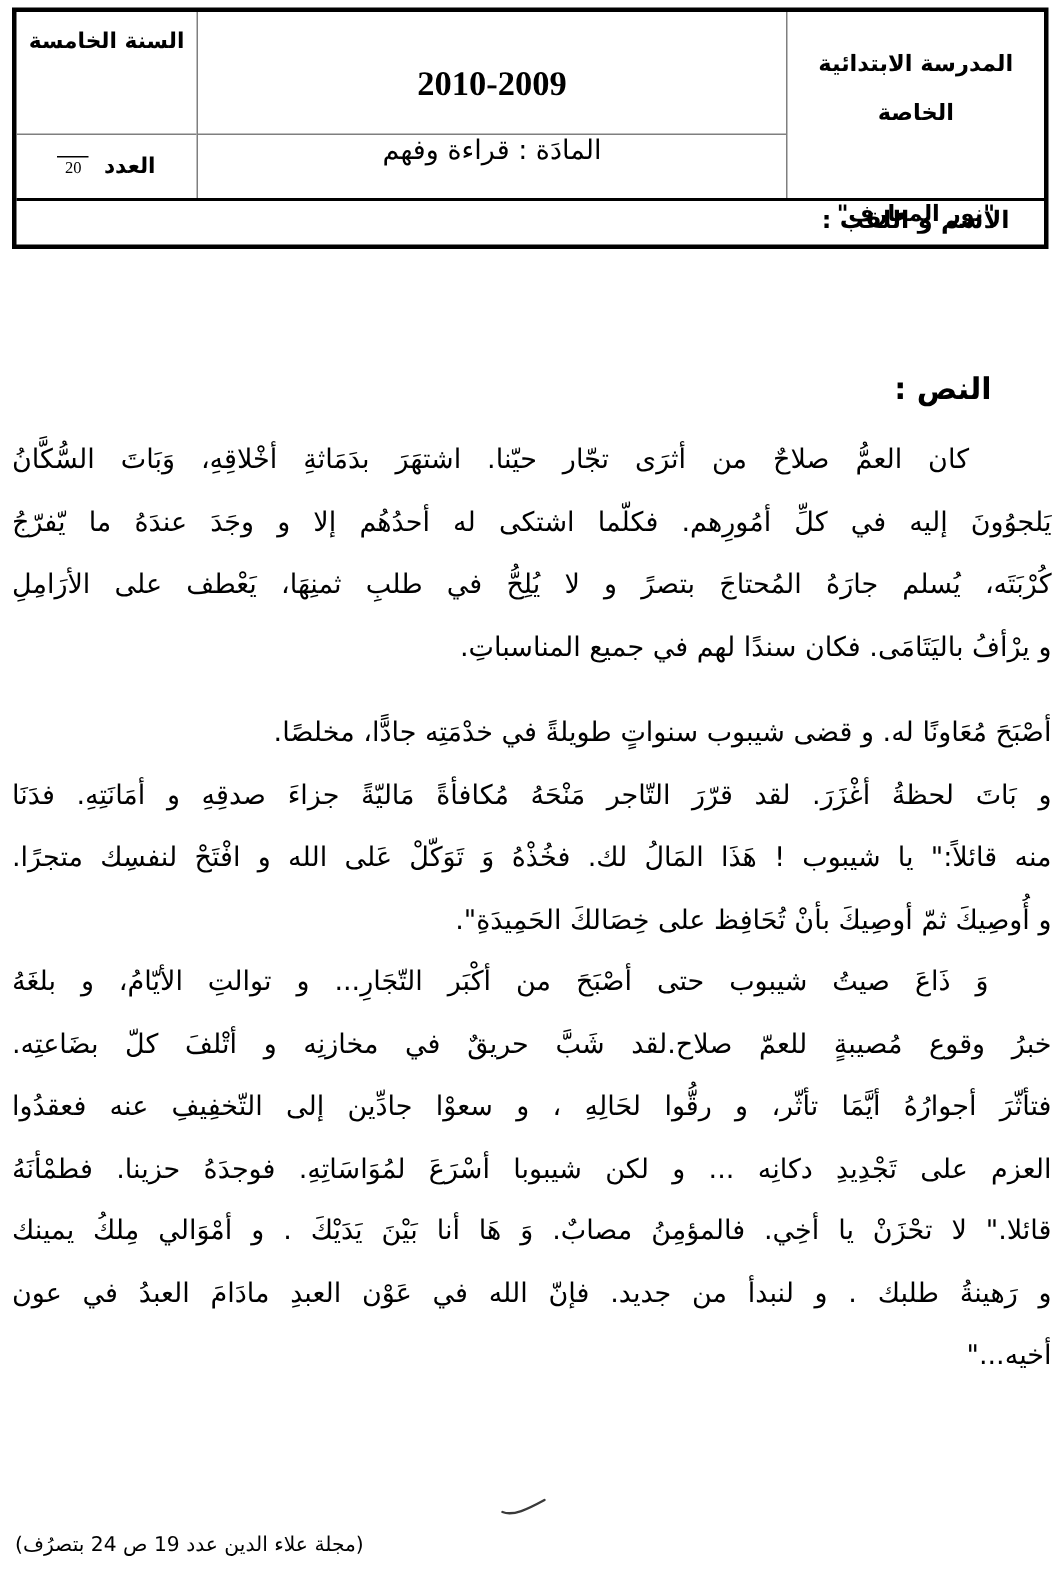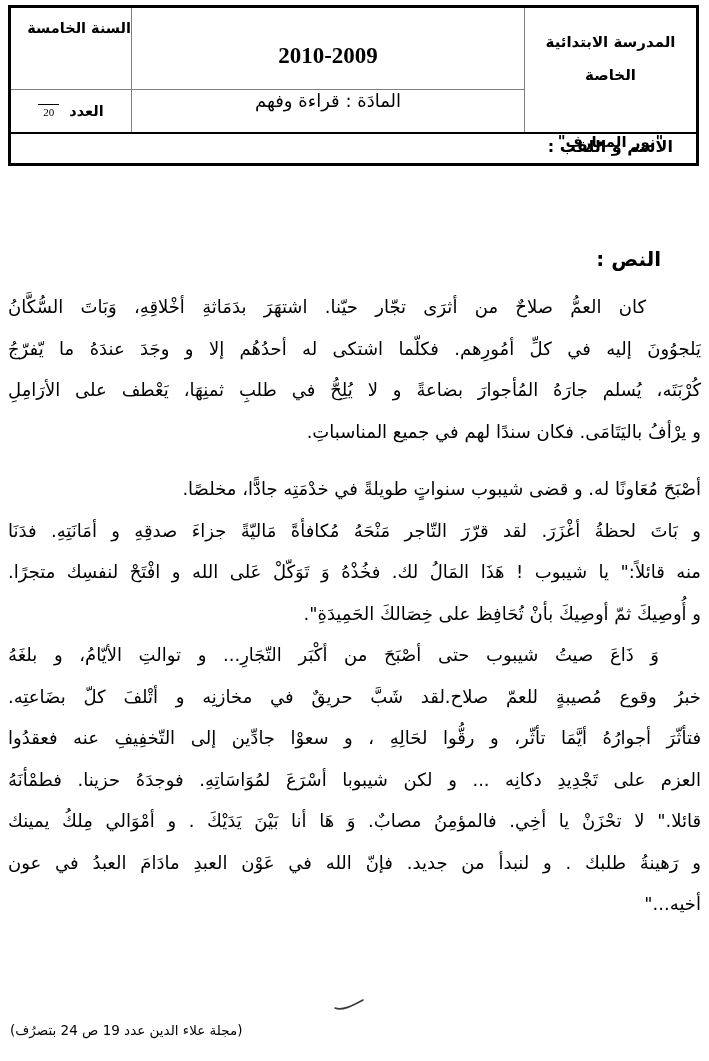--- a/index.html
+++ b/index.html
@@ -31,21 +31,21 @@
     font-family:"Liberation Serif", serif; font-weight:bold; font-size:23px;
     direction:ltr;
   }
   .cell-subject {
     height:41px; display:flex; align-items:flex-start; justify-content:center;
     font-size:18px; direction:rtl;
   }
   .col-side { flex:1; }
   .cell-grade {
     height:82px; border-bottom:1px solid #7f7f7f;
-    display:flex; padding-top:12px;
+    display:flex; justify-content:center; padding-top:12px;
     font-weight:bold; font-size:14.5px; direction:rtl;
   }
   .cell-number {
     height:41px; display:flex; align-items:center; justify-content:center;
     gap:10px; direction:rtl; font-weight:bold; font-size:14.5px;
   }
   .score {
     display:inline-block; border-top:1.5px solid #000;
     padding:1px 5px 0 5px; font-weight:normal; font-size:11px;
     font-family:"Liberation Serif", serif; direction:ltr;
@@ -111,21 +111,21 @@
       <span>الاسم و اللقب :</span>
     </div>
   </div>
 
   <div class="passage">
     <div class="passage-heading">النص :</div>
 
     <div class="para">
       <div class="line ind55">كان العمُّ صلاحٌ من أثرَى تجّار حيّنا. اشتهَرَ بدَمَاثةِ أخْلاقِهِ، وَبَاتَ السُّكَّانُ</div>
       <div class="line">يَلجوُونَ إليه في كلِّ أمُورِهم. فكلّما اشتكى له أحدُهُم إلا و وجَدَ عندَهُ ما يّفرّجُ</div>
-      <div class="line">كُرْبَتَه، يُسلم جارَهُ المُأجوارَ بضاعةً و لا يُلِحُّ في طلبِ ثمنِهَا، يَعْطف على الأرَامِلِ</div>
+      <div class="line">كُرْبَتَه، يُسلم جارَهُ المُحتاجَ بتصرً و لا يُلِحُّ في طلبِ ثمنِهَا، يَعْطف على الأرَامِلِ</div>
       <div class="line last">و يرْأفُ باليَتَامَى. فكان سندًا لهم في جميع المناسباتِ.</div>
     </div>
 
     <div class="para gap">
       <div class="line last">أصْبَحَ مُعَاونًا له. و قضى شيبوب سنواتٍ طويلةً في خدْمَتِه جادًّا، مخلصًا.</div>
     </div>
 
     <div class="para nogap">
       <div class="line">و بَاتَ لحظةُ أغْزَرَ. لقد قرّرَ التّاجر مَنْحَهُ مُكافأةً مَاليّةً جزاءَ صدقِهِ و أمَانَتِهِ. فدَنَا</div>
       <div class="line">منه قائلاً:" يا شيبوب ! هَذَا المَالُ لك. فخُذْهُ وَ تَوَكّلْ عَلى الله و افْتَحْ لنفسِك متجرًا.</div>

